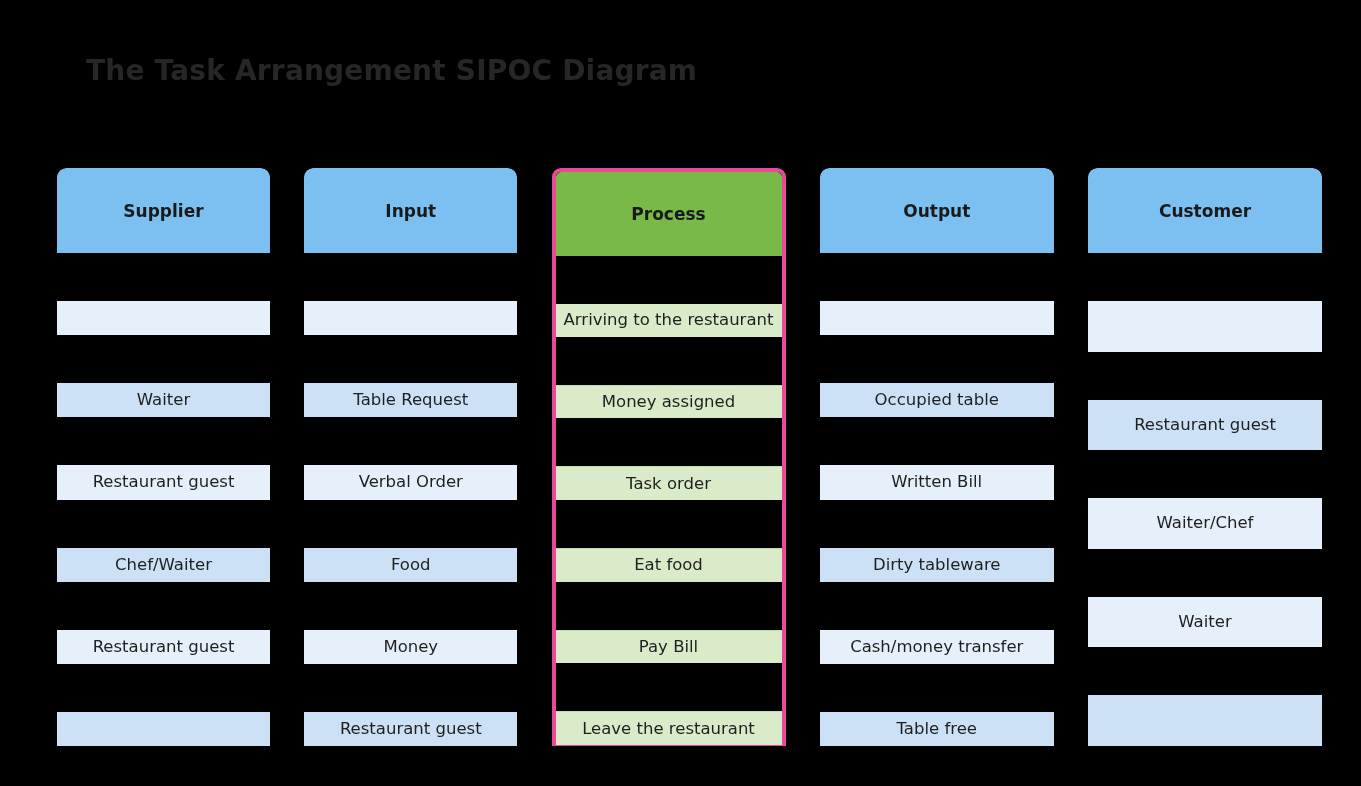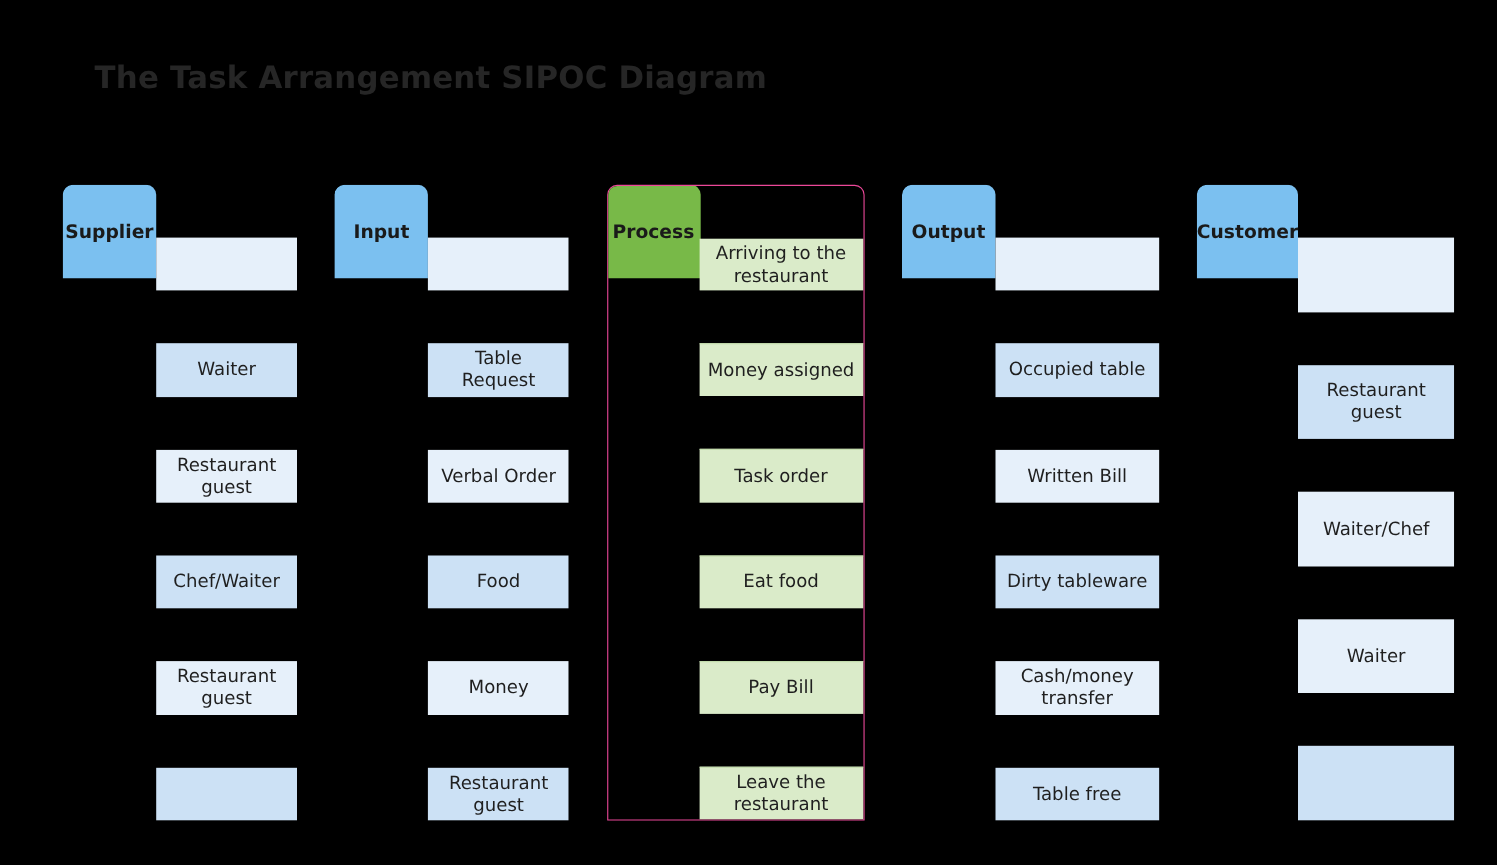--- a/index.html
+++ b/index.html
@@ -30,21 +30,21 @@
     top: 168px;
     width: 1265px;
     height: 578px;
     display: flex;
     justify-content: space-between;
   }
   .column {
     width: 213px;
     height: 578px;
     display: flex;
-    flex-direction: row;
+    flex-direction: column;
     border-radius: 9px 9px 0 0;
     overflow: hidden;
     box-sizing: border-box;
   }
   .column.wide {
     width: 234px;
   }
   .col-header {
     height: 85px;
     flex: 0 0 85px;
@@ -73,21 +73,21 @@
     padding: 0 7px;
     box-sizing: border-box;
     white-space: pre-line;
     margin-top: 48px;
   }
   
   .col-blue .col-header { background: #7BC0F0; }
   .col-blue .cell.odd  { background: #E6F0FA; }
   .col-blue .cell.even { background: #CCE1F5; }
   
-  .col-green { border: 1px solid #ec4899; border-bottom-width: 1px; }
+  .col-green { border: 4px solid #ec4899; border-bottom-width: 1px; }
   .col-green .col-header { background: #78B948; margin: -1px -1px 0 -1px; }
   .col-green .cell {
     background: #DAEBC9;
     border-top: 1px solid #c3ddab;
   }
   .col-green .cell:first-child { border-top: none; }
 </style>
 </head>
 <body>
 

